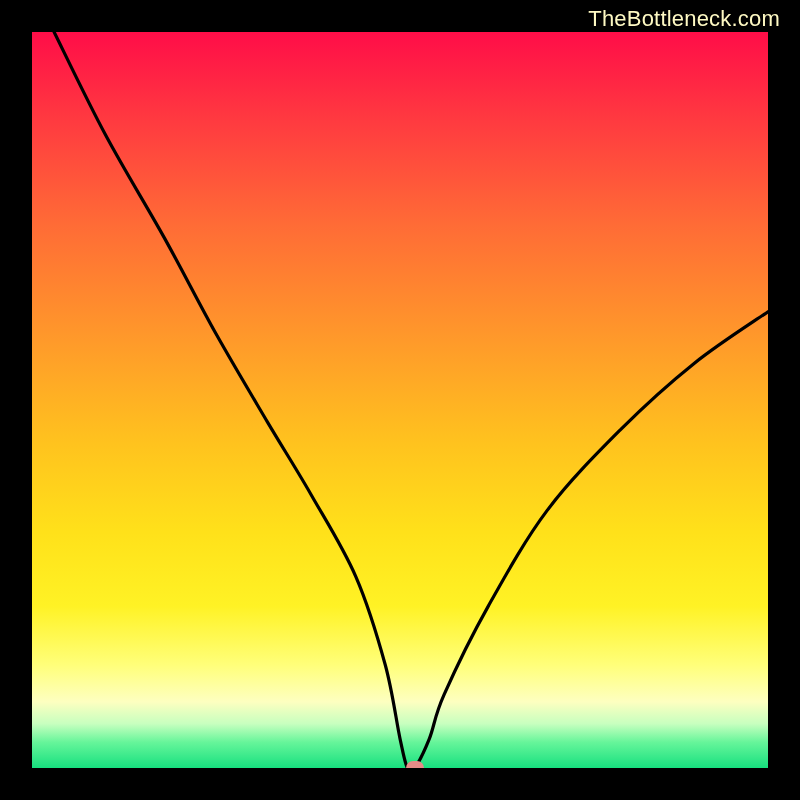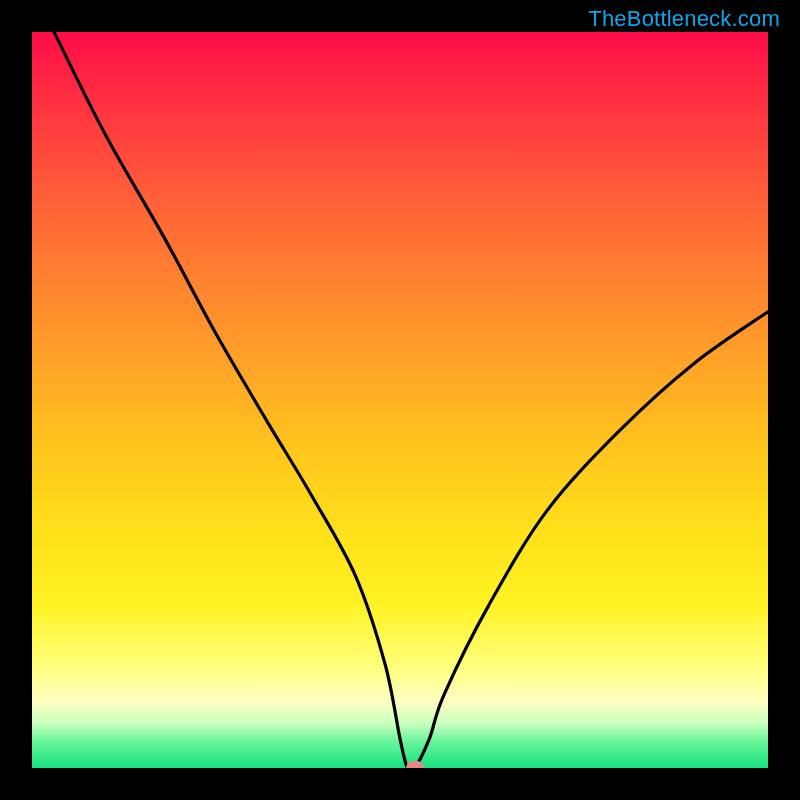--- a/index.html
+++ b/index.html
@@ -8,21 +8,21 @@
     height: 800px;
     background: #000;
     position: relative;
     font-family: Arial, Helvetica, sans-serif;
     overflow: hidden;
   }
   .watermark {
     position: absolute;
     top: 6px;
     right: 20px;
-    color: #0ea5e9;
+    color: #fef9c3;
     font-size: 22px;
     letter-spacing: 0.2px;
     z-index: 4;
   }
   .plot-area {
     position: absolute;
     left: 32px;
     top: 32px;
     width: 736px;
     height: 736px;

